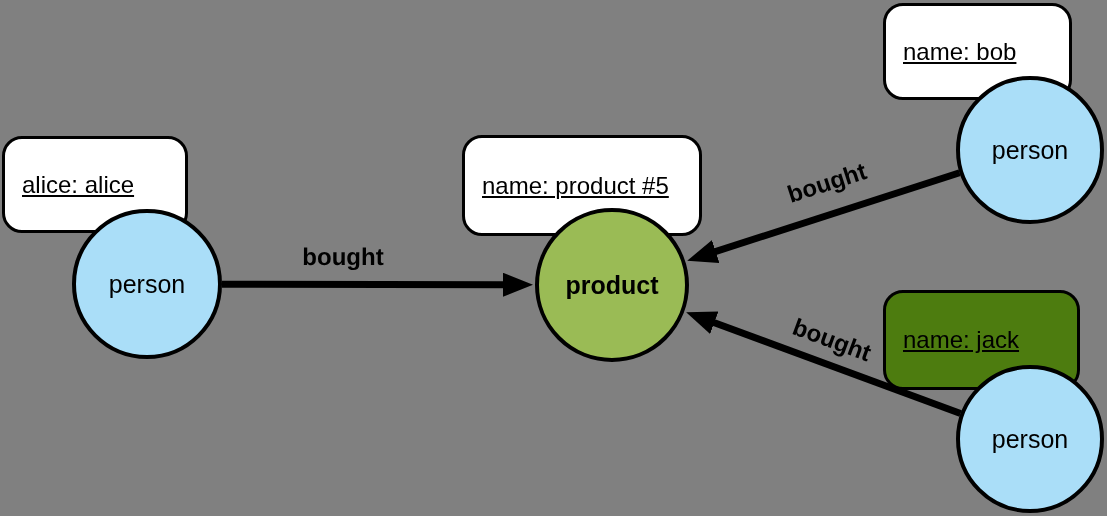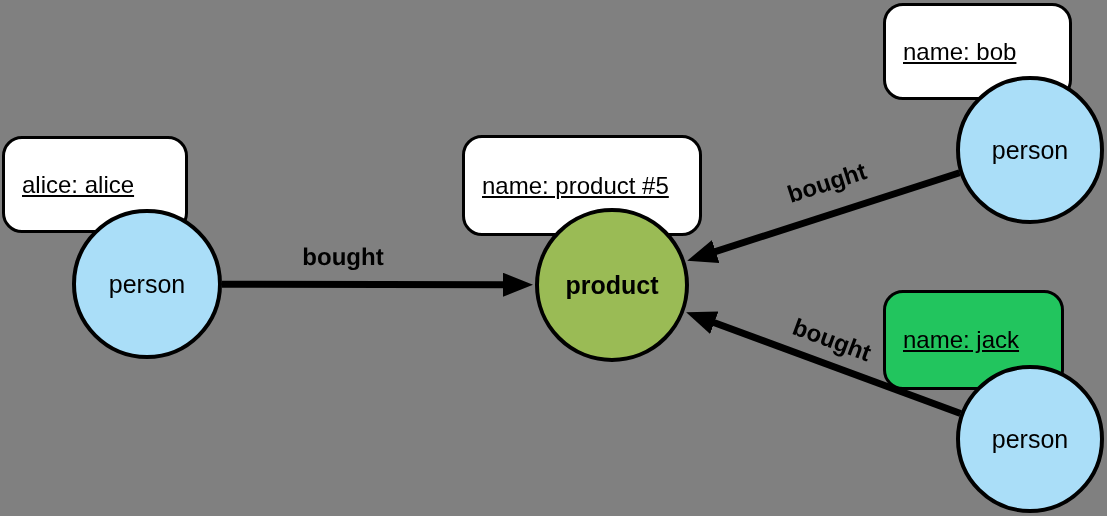--- a/index.html
+++ b/index.html
@@ -73,21 +73,21 @@
       </div>
       <div class="node-circle" style="left: 535px; top: 208px; width: 154px; height: 154px; background: rgb(154, 187, 85); border-color: rgb(0, 0, 0); color: rgb(0, 0, 0); font-weight: bold;">
         <span>product</span>
       </div>
       <div class="prop-box" style="left: 883px; top: 3px; width: 189px; height: 97px; background: rgb(255, 255, 255); border-color: rgb(0, 0, 0); color: rgb(0, 0, 0);">
         <span>name: bob</span>
       </div>
       <div class="node-circle" style="left: 956px; top: 76px; width: 148px; height: 148px; background: rgb(170, 222, 248); border-color: rgb(0, 0, 0); color: rgb(0, 0, 0);">
         <span>person</span>
       </div>
-      <div class="prop-box" style="left: 883px; top: 290px; width: 181px; height: 100px; background: #22c55e; border-color: rgb(0, 0, 0); color: rgb(0, 0, 0);">
+      <div class="prop-box" style="left: 883px; top: 290px; width: 197px; height: 100px; background: #4d7c0f; border-color: rgb(0, 0, 0); color: rgb(0, 0, 0);">
         <span>name: jack</span>
       </div>
       <div class="node-circle" style="left: 956px; top: 365px; width: 148px; height: 148px; background: rgb(170, 222, 248); border-color: rgb(0, 0, 0); color: rgb(0, 0, 0);">
         <span>person</span>
       </div>
     </div>
   <div id="labels-layer">
       <div class="edge-label" style="left: 343.348px; top: 257.422px; color: rgb(0, 0, 0); transform: translate(-50%, -50%) rotate(0.123217deg);">bought</div>
       <div class="edge-label" style="left: 827.472px; top: 182.833px; color: rgb(0, 0, 0); transform: translate(-50%, -50%) rotate(-17.8987deg);">bought</div>
       <div class="edge-label" style="left: 831.643px; top: 340.344px; color: rgb(0, 0, 0); transform: translate(-50%, -50%) rotate(20.2249deg);">bought</div>

